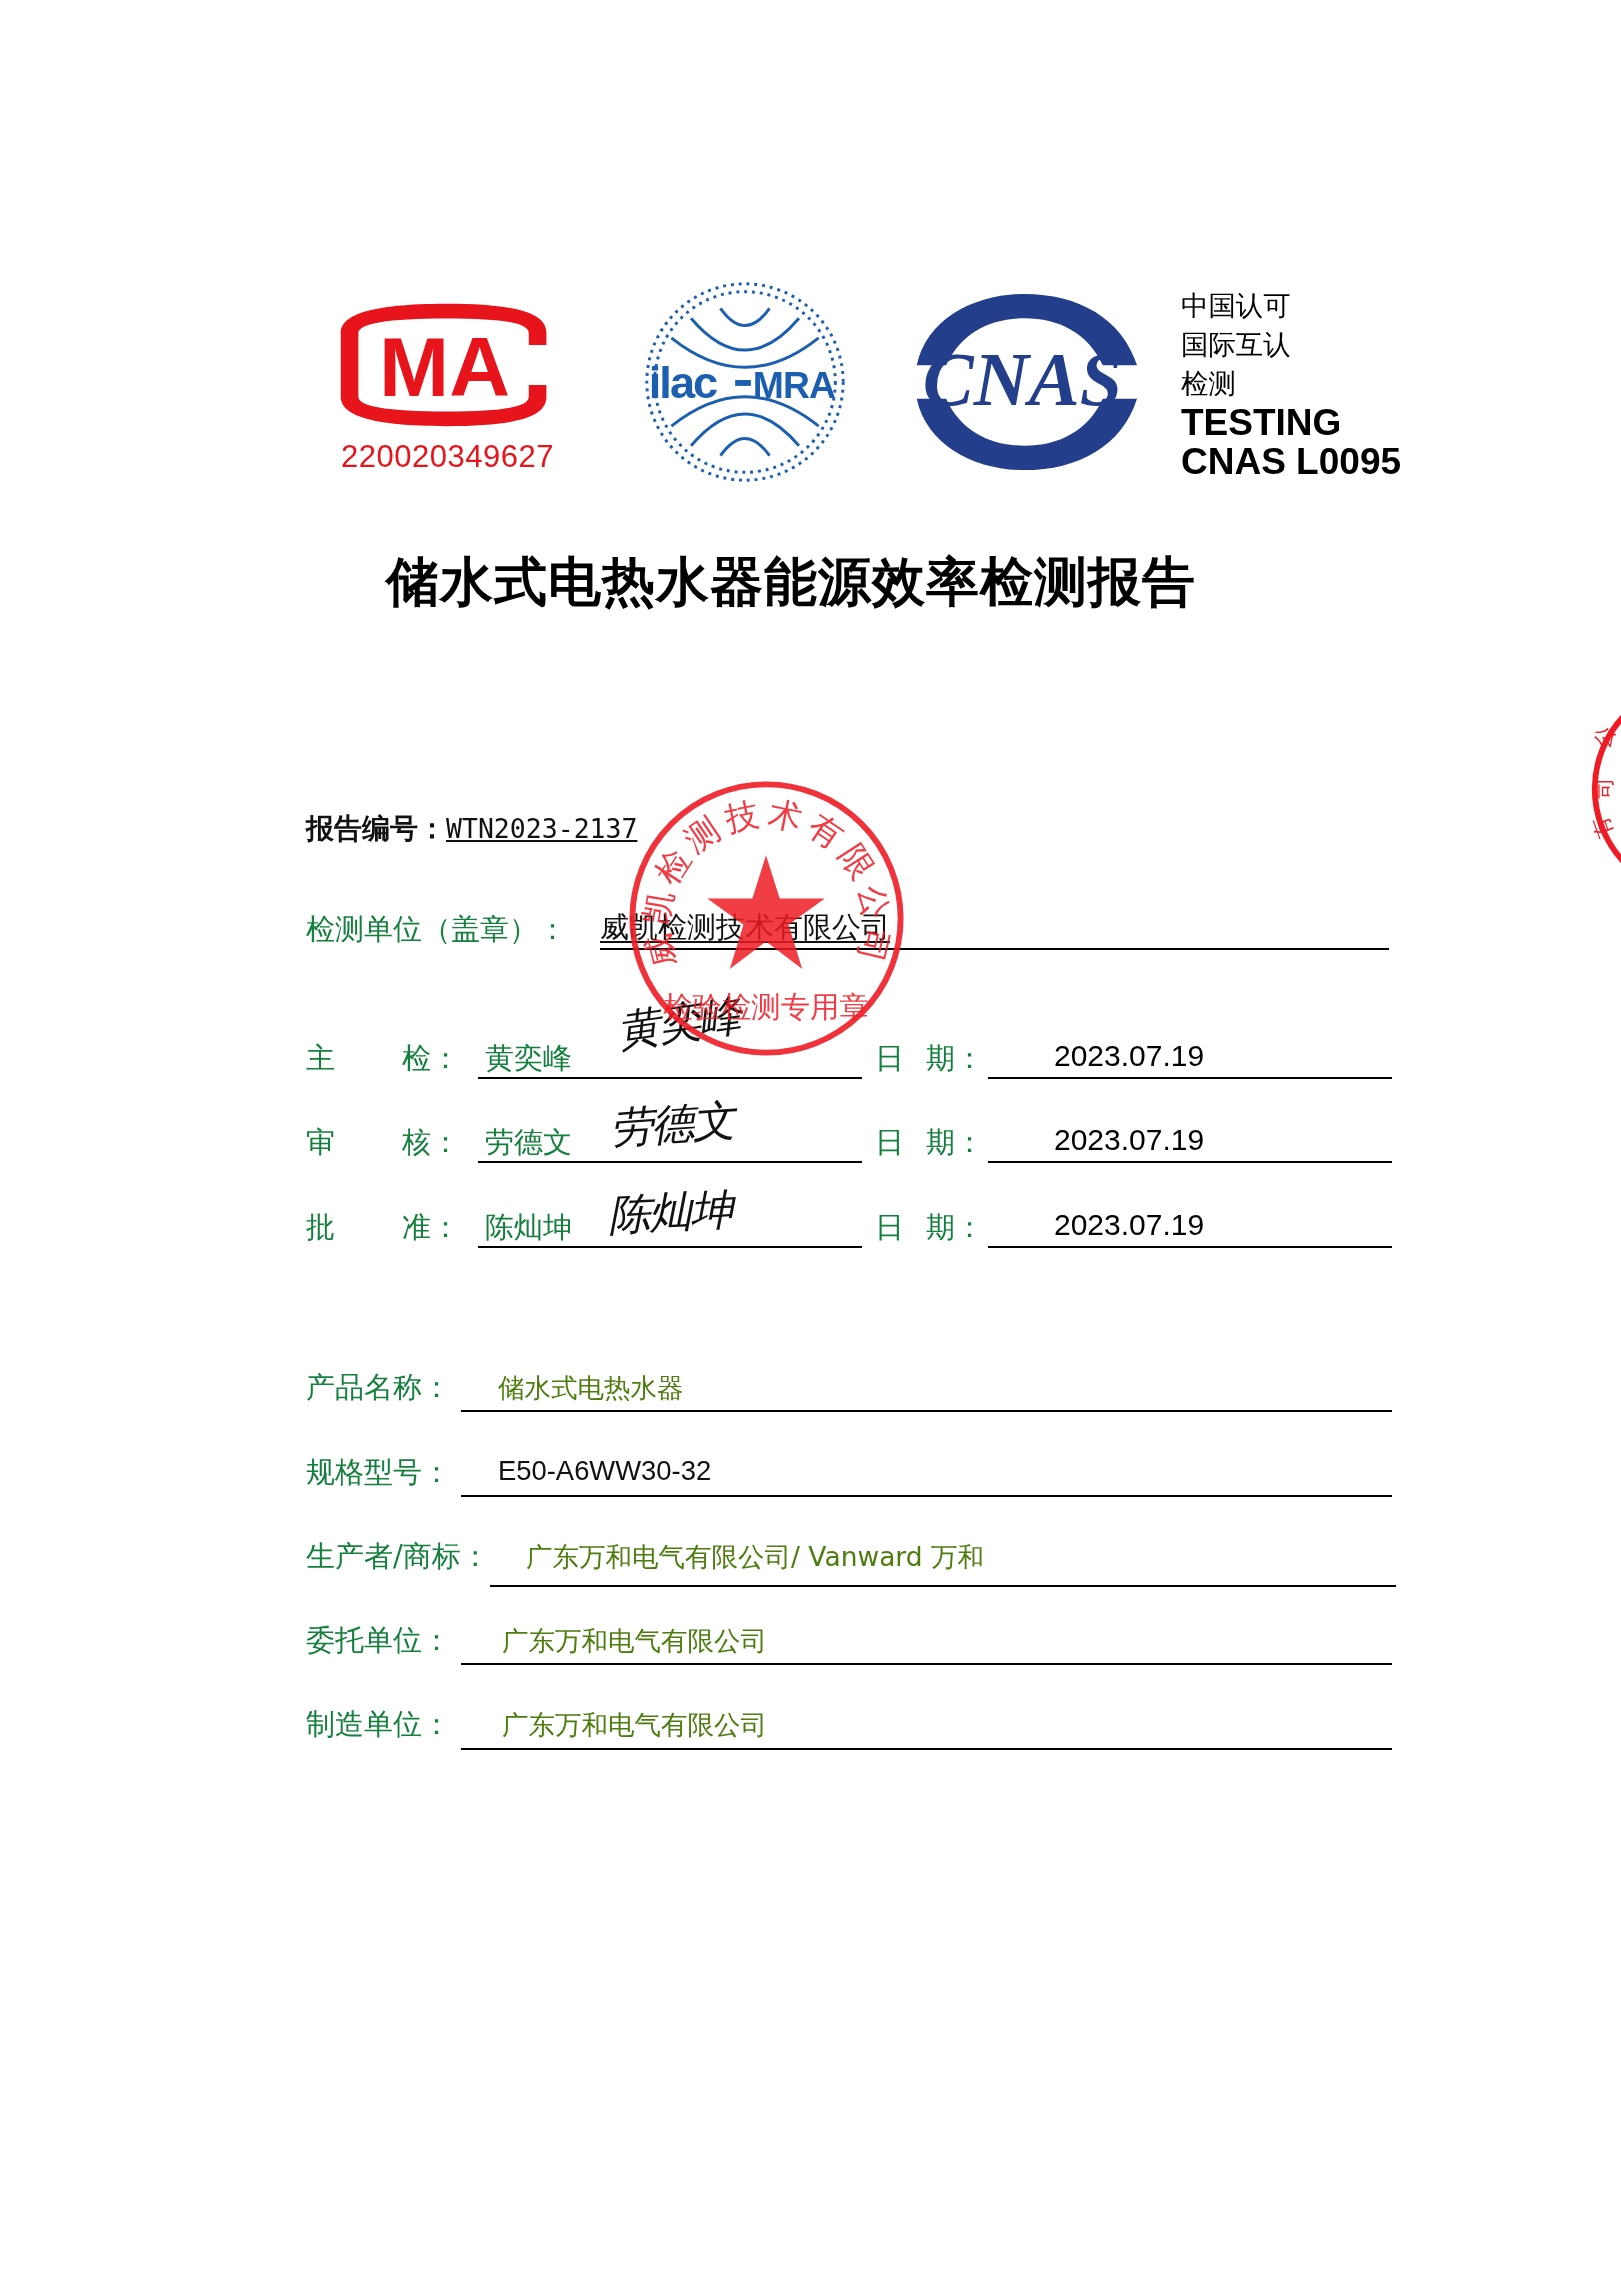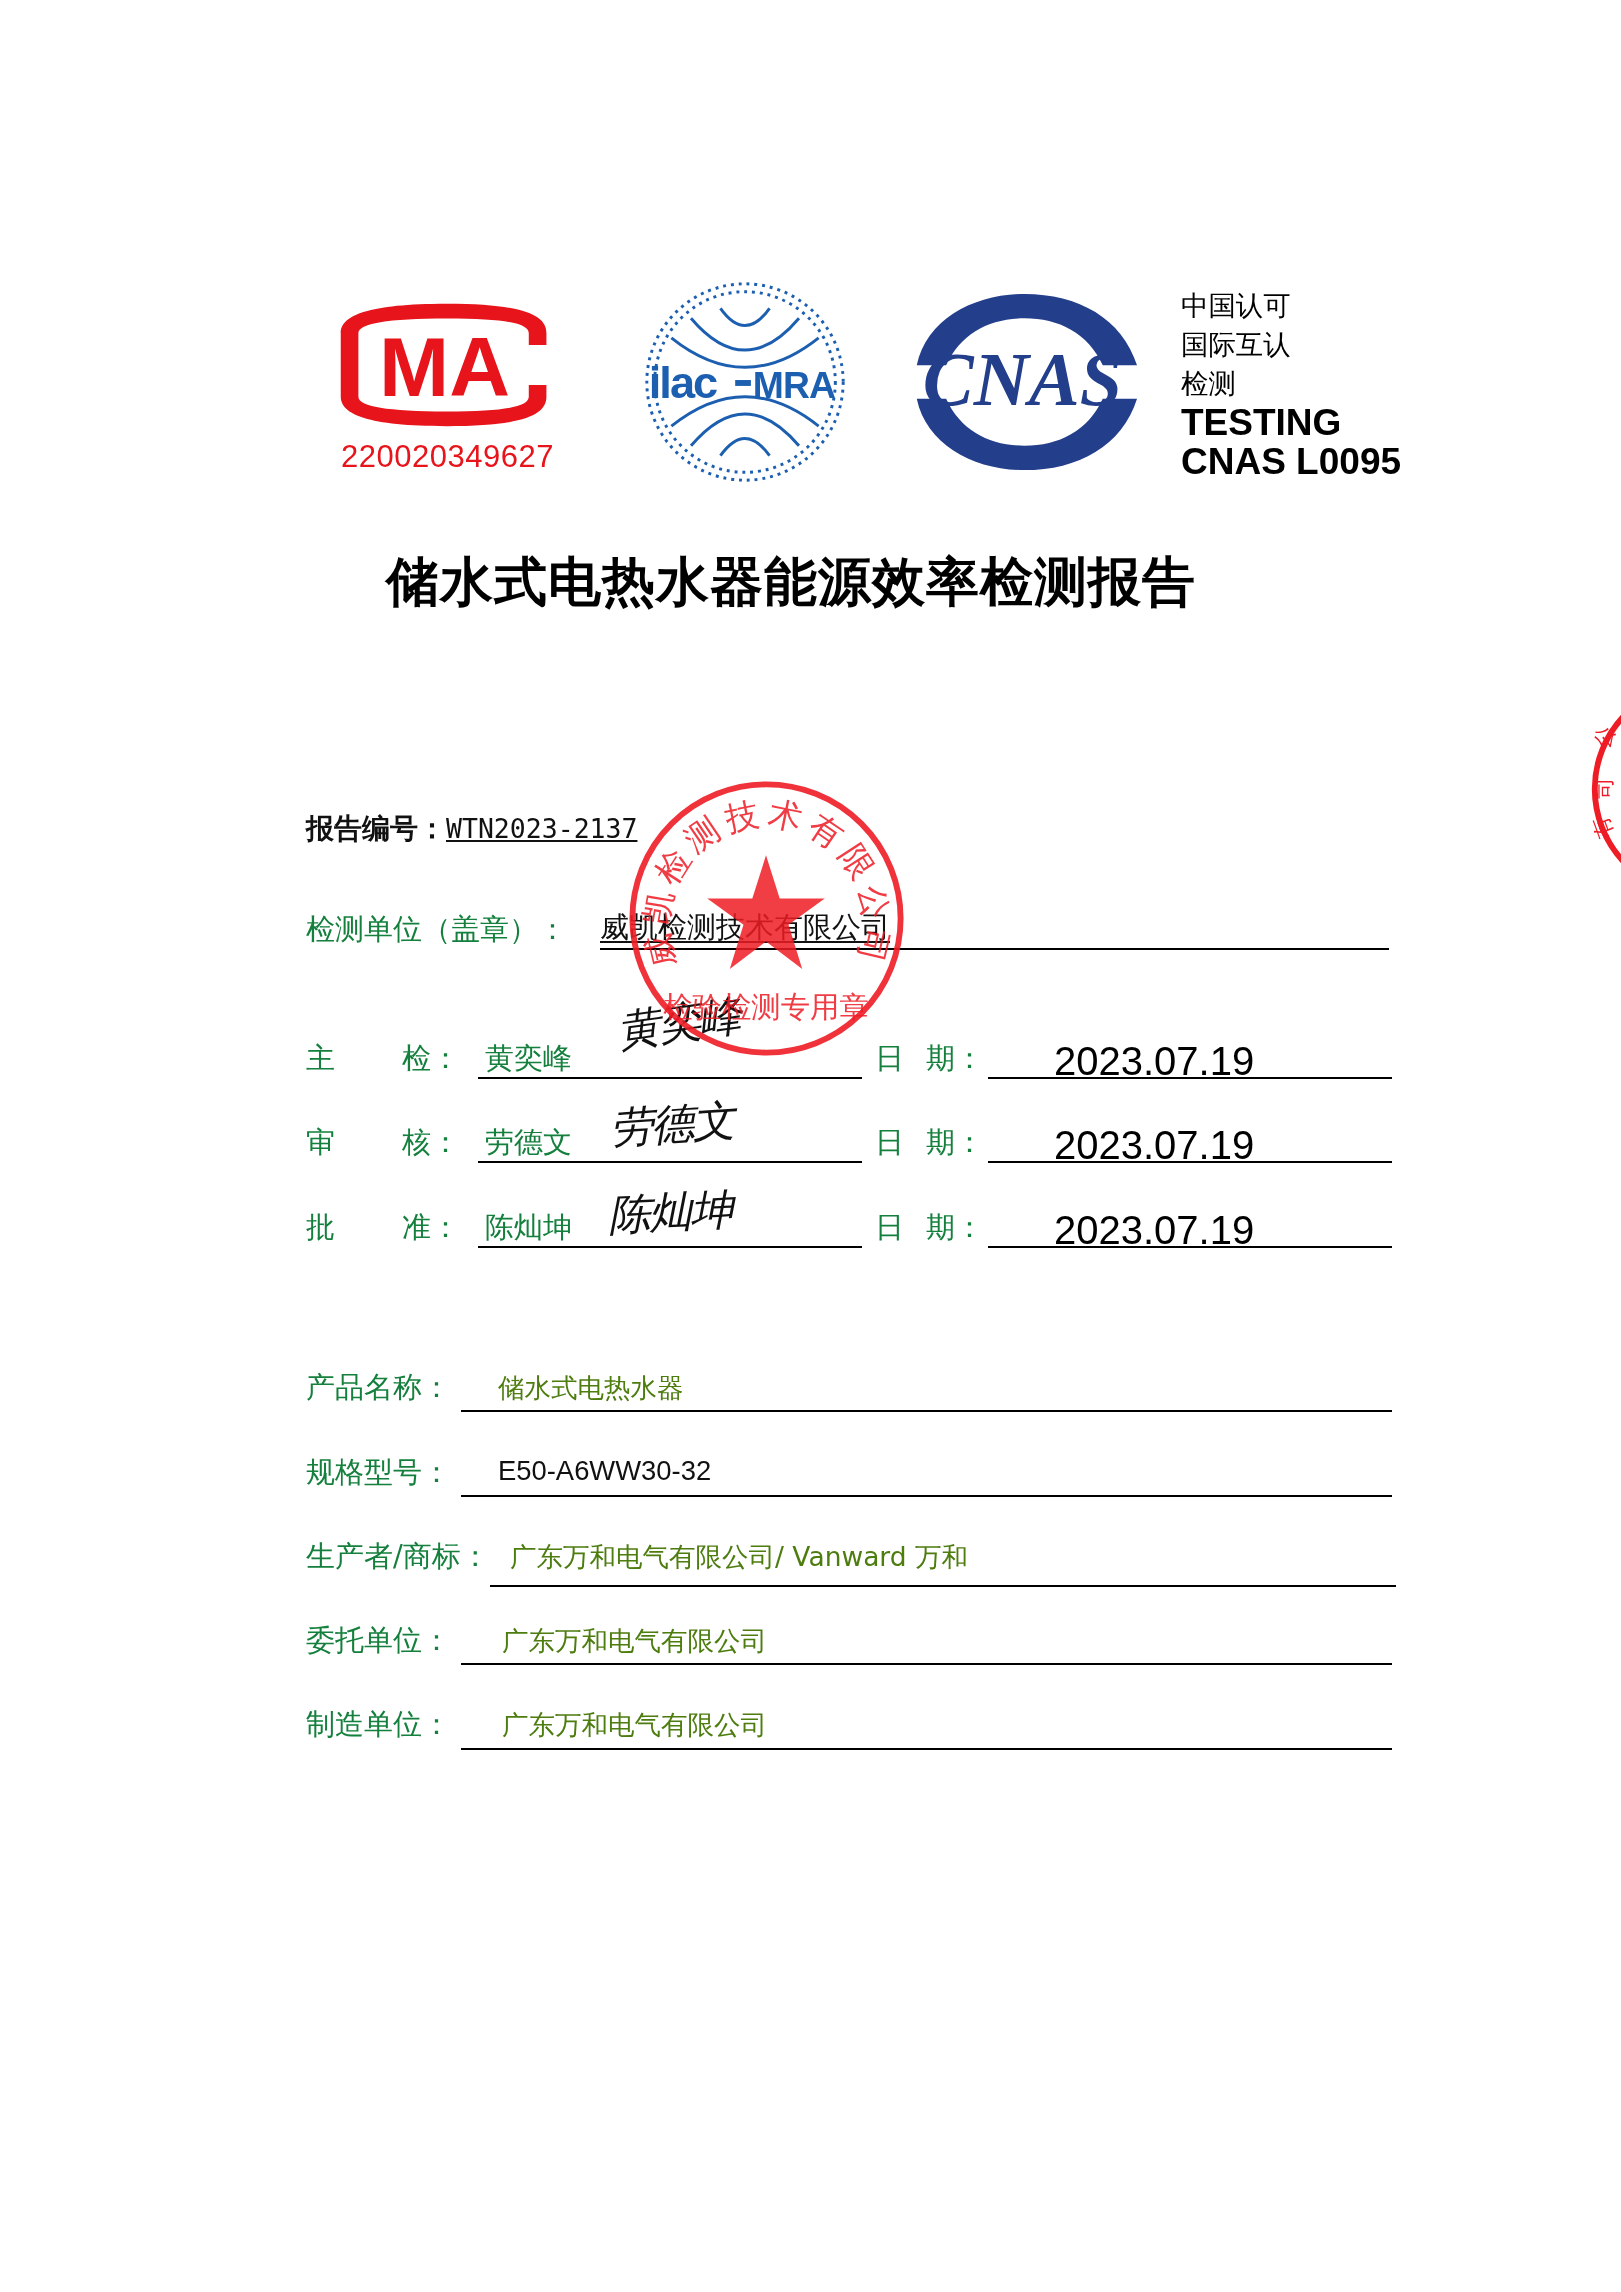--- a/index.html
+++ b/index.html
@@ -15,21 +15,21 @@
                font-size:27.4px; line-height:39px; color:#000; }
   .cnas-text .b { font-weight:bold; font-family:"Liberation Sans",sans-serif; font-size:37px; }
   .title { left:0; width:1621px; top:547px; text-align:center; font-family:"DejaVu Sans","Liberation Sans",sans-serif;
            font-size:53px; font-weight:bold; letter-spacing:1px; color:#000; padding-left:0px; box-sizing:border-box; }
   .title span { display:inline-block; transform:translateX(-19.6px); }
   .report-no { left:306px; top:810px; font-size:28px; font-weight:bold; font-family:"DejaVu Sans","Liberation Sans",sans-serif; }
   .report-no .val { font-family:"DejaVu Sans Mono","Liberation Mono",monospace; font-weight:normal; font-size:26.5px;text-decoration:underline; }
   .label { font-size:29px; color:#15803d; font-family:"DejaVu Serif","Liberation Serif",serif; }
   .uline { position:absolute; height:2px; background:#000; }
   .sig { position:absolute; font-family:"DejaVu Serif",serif; font-style:italic; font-size:43px; color:#111; letter-spacing:-2px; }
-  .date { font-family:"Liberation Sans",sans-serif; font-size:40px; color:#000; }
+  .date { font-family:"Liberation Sans",sans-serif; font-size:30px; color:#000; }
   .field-val { font-family:"DejaVu Sans","Liberation Sans",sans-serif; font-size:26.5px; color:#4d7c0f; }
   .stamp { left:627px; top:779px; width:279px; height:279px; }
   .edge-stamp { left:1578px; top:681px; width:118px; height:216px; }
 </style>
 </head>
 <body>
 
 <div class="abs logo-cma">
   <svg width="257" height="142" viewBox="0 0 262 145">
     <path d="M232,40 C232,22 210,10 130,10 C50,10 22,22 22,40 L22,105 C22,123 50,135 130,135 C210,135 232,123 232,105 L232,93 L214,93 L214,105 C214,115 190,120 130,120 C70,120 40,115 40,105 L40,40 C40,30 70,25 130,25 C190,25 214,30 214,40 L214,52 L232,52 Z" fill="#e8141b"></path>
@@ -130,21 +130,21 @@
 
 <div class="abs label" style="left:306px; top:1368px;">产品名称：</div>
 <div class="abs field-val" style="left:498px; top:1370px;">储水式电热水器</div>
 <div class="uline" style="left:461px; top:1410px; width:931px;"></div>
 
 <div class="abs label" style="left:306px; top:1453px;">规格型号：</div>
 <div class="abs" style="left:498px; top:1455px; font-family:'Liberation Sans',sans-serif; font-size:27.4px;">E50-A6WW30-32</div>
 <div class="uline" style="left:461px; top:1495px; width:931px;"></div>
 
 <div class="abs label" style="left:306px; top:1537px;">生产者/商标：</div>
-<div class="abs field-val" style="left:510px; top:1539px;text-align:center;">广东万和电气有限公司/ Vanward 万和</div>
+<div class="abs field-val" style="left:526px; top:1539px;text-align:center;">广东万和电气有限公司/ Vanward 万和</div>
 <div class="uline" style="left:490px; top:1585px; width:906px;"></div>
 
 <div class="abs label" style="left:306px; top:1621px;">委托单位：</div>
 <div class="abs field-val" style="left:502px; top:1623px;">广东万和电气有限公司</div>
 <div class="uline" style="left:461px; top:1663px; width:931px;"></div>
 
 <div class="abs label" style="left:306px; top:1705px;">制造单位：</div>
 <div class="abs field-val" style="left:502px; top:1707px;">广东万和电气有限公司</div>
 <div class="uline" style="left:461px; top:1748px; width:931px;"></div>
 

